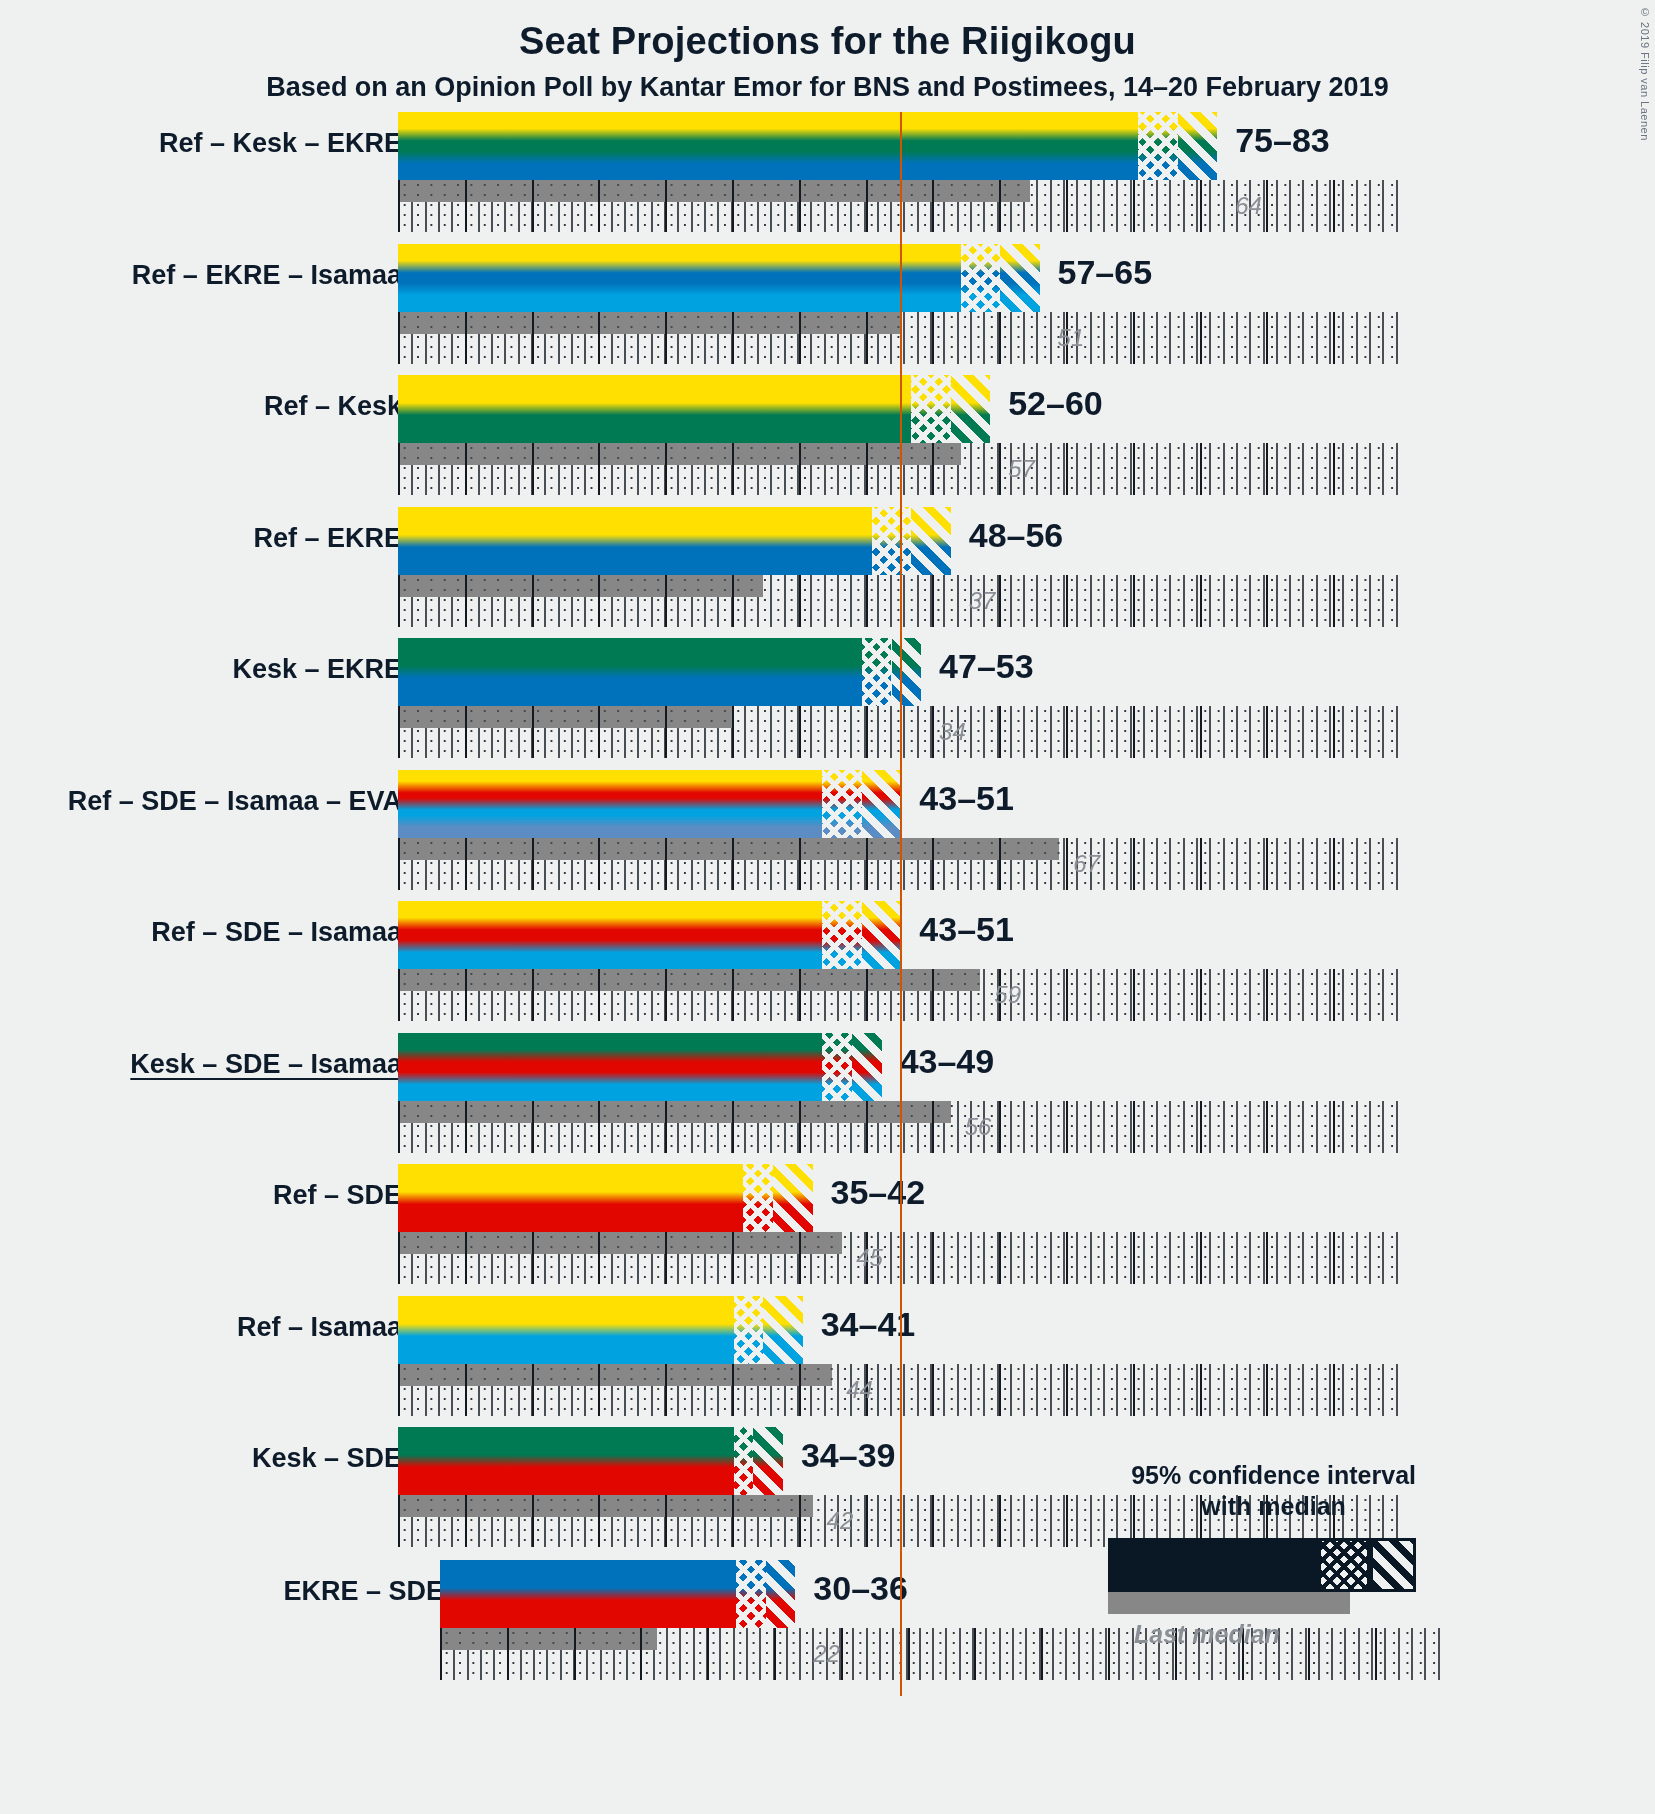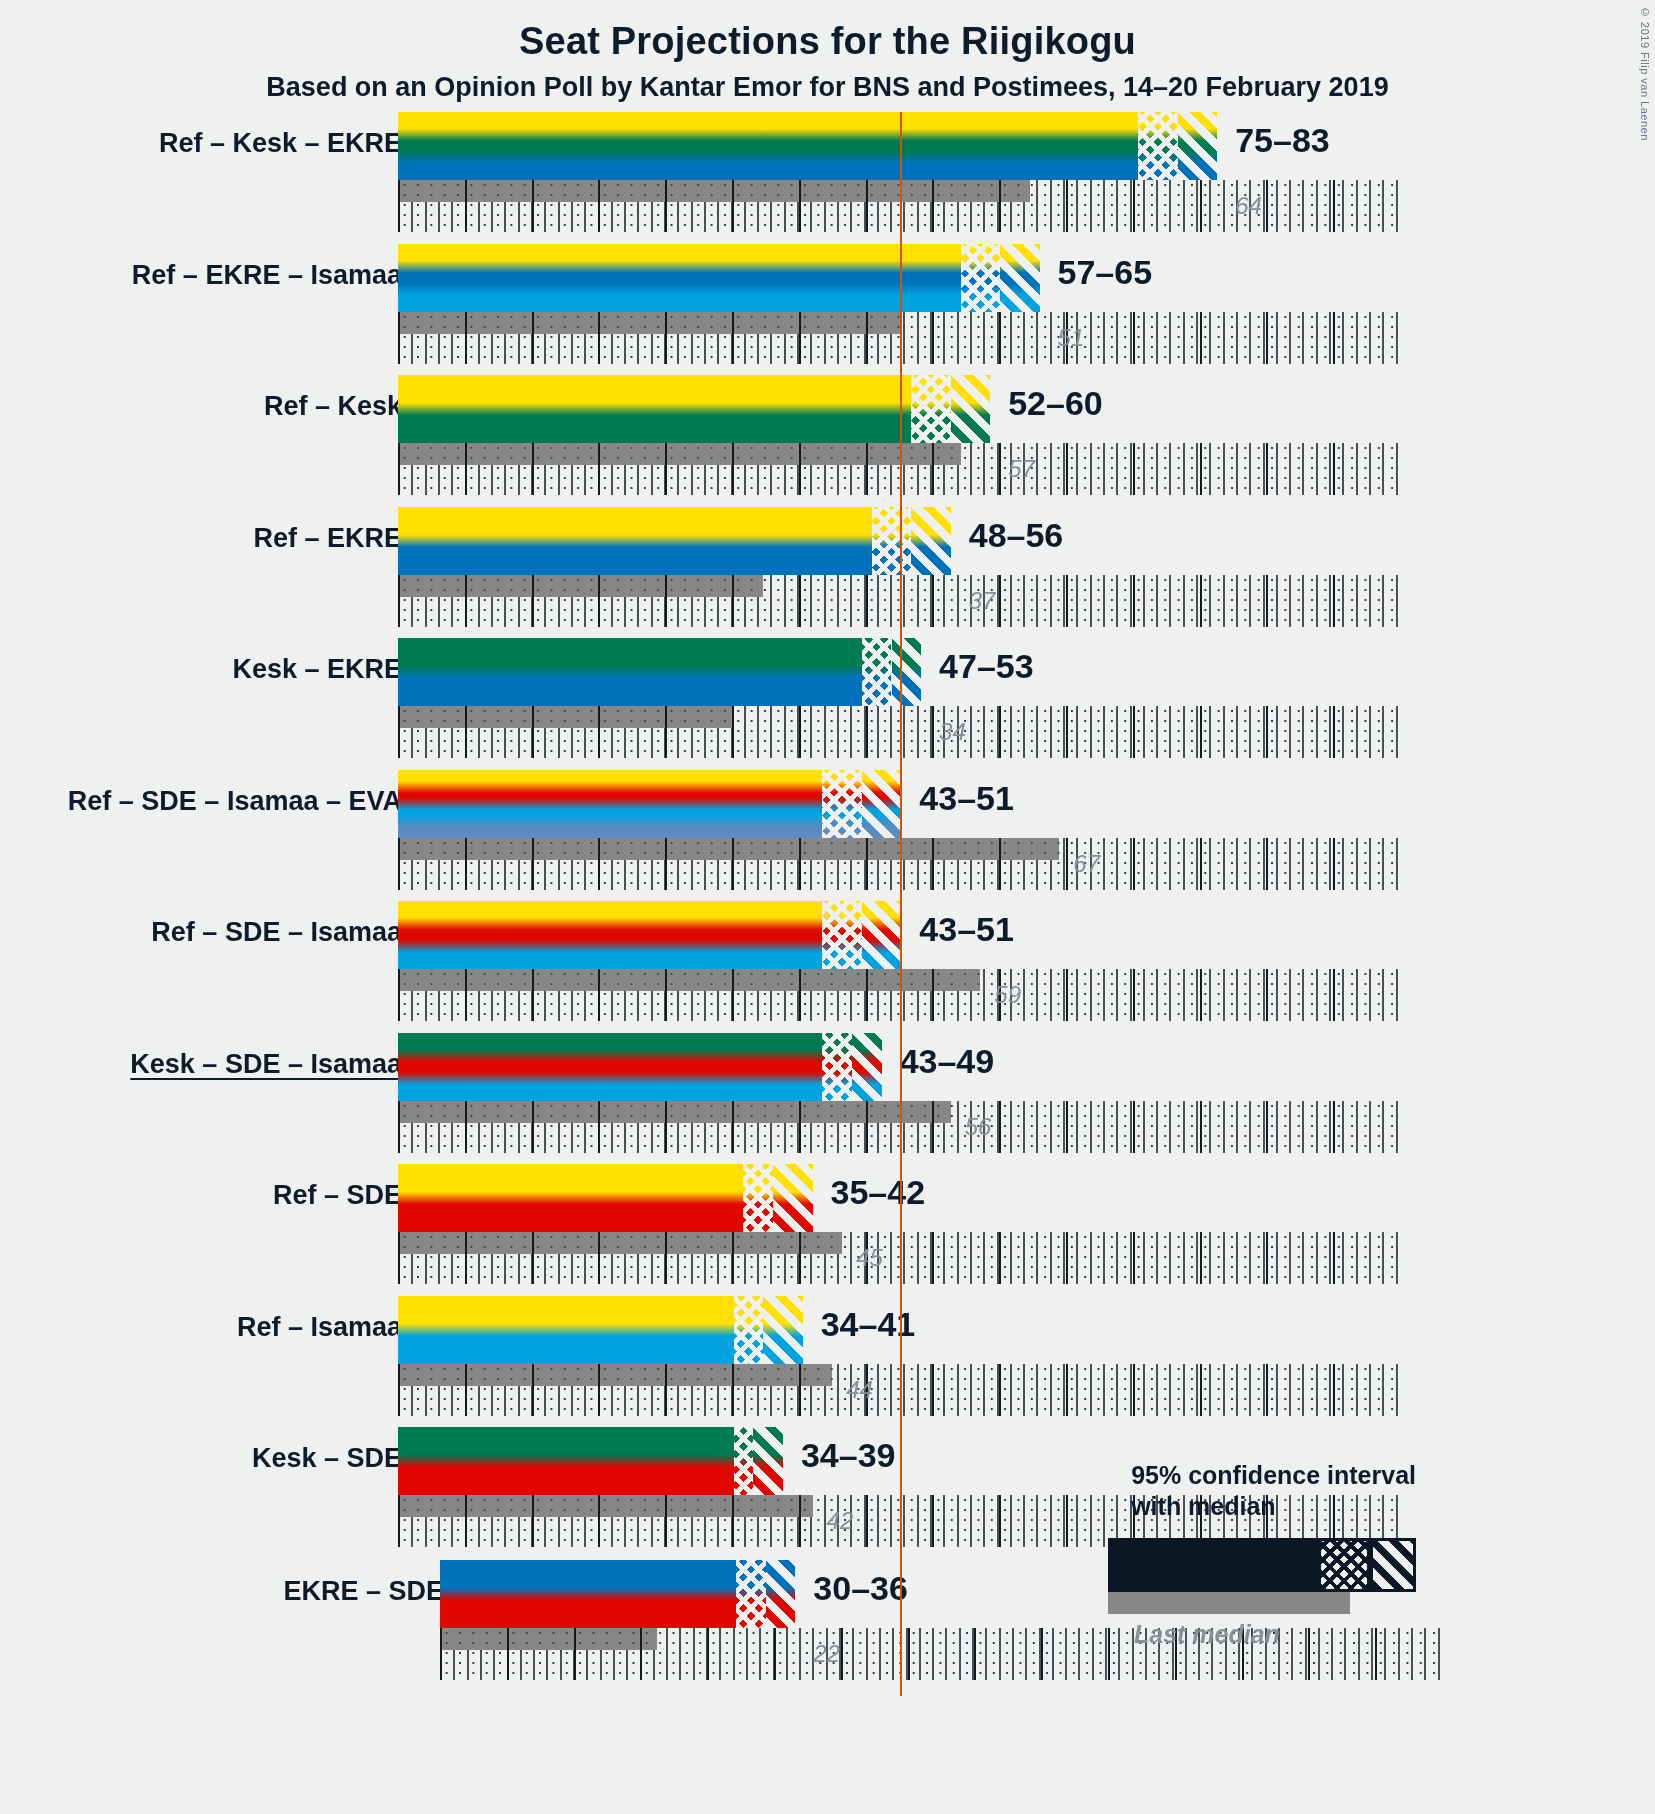--- a/index.html
+++ b/index.html
@@ -71,21 +71,21 @@
   .lastval{
     position:absolute;font-size:24px;font-style:italic;color:#8a8f96;
     white-space:nowrap;
   }
   #majority-line{
     position:absolute;top:0;width:2px;background:#d35400;
   }
   
   #legend{position:absolute;}
   #legend .ltext{
-    position:absolute;right:0;text-align:left;
+    position:absolute;right:0;text-align:center;
     font-size:25px;font-weight:bold;color:#0d1b2a;line-height:1.25;
     white-space:nowrap;
   }
   #legend .lbar{
     position:absolute;height:54px;background:#0a1724;
     box-sizing:border-box;
   }
   #legend .lmed{position:absolute;height:54px;box-sizing:border-box;
     border:3px solid #0a1724;background:#eff0f0;}
   #legend .lup{position:absolute;height:54px;box-sizing:border-box;

